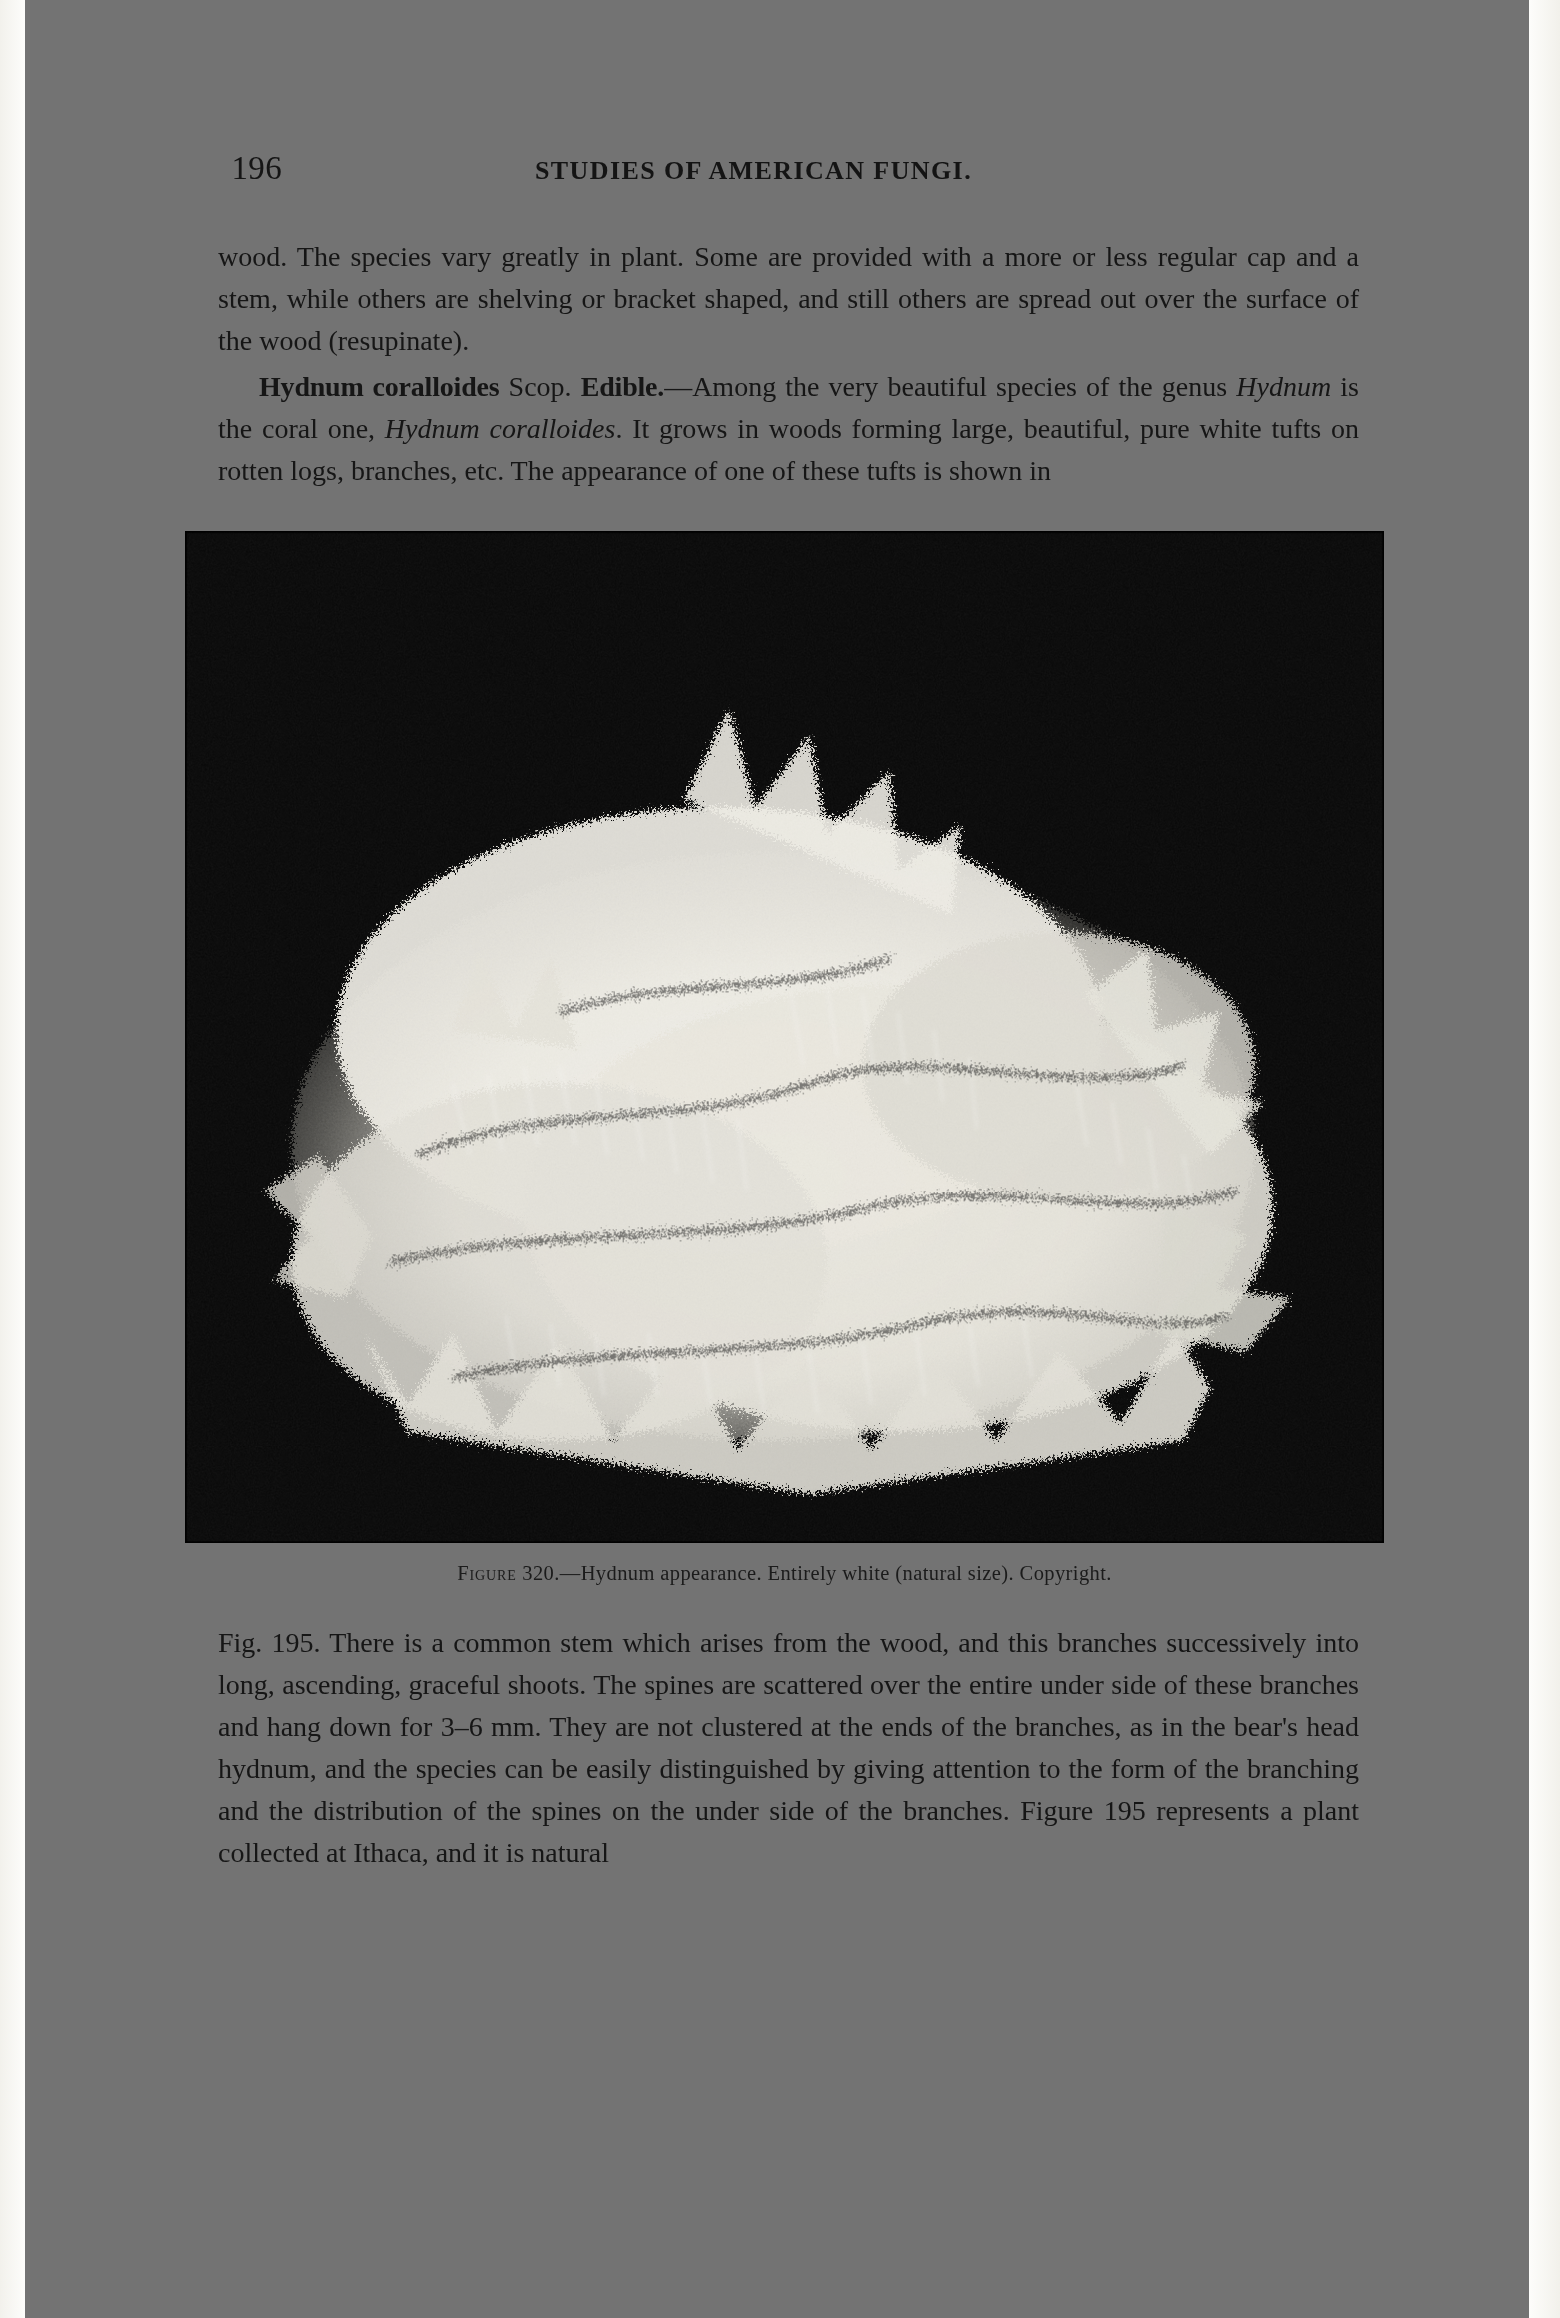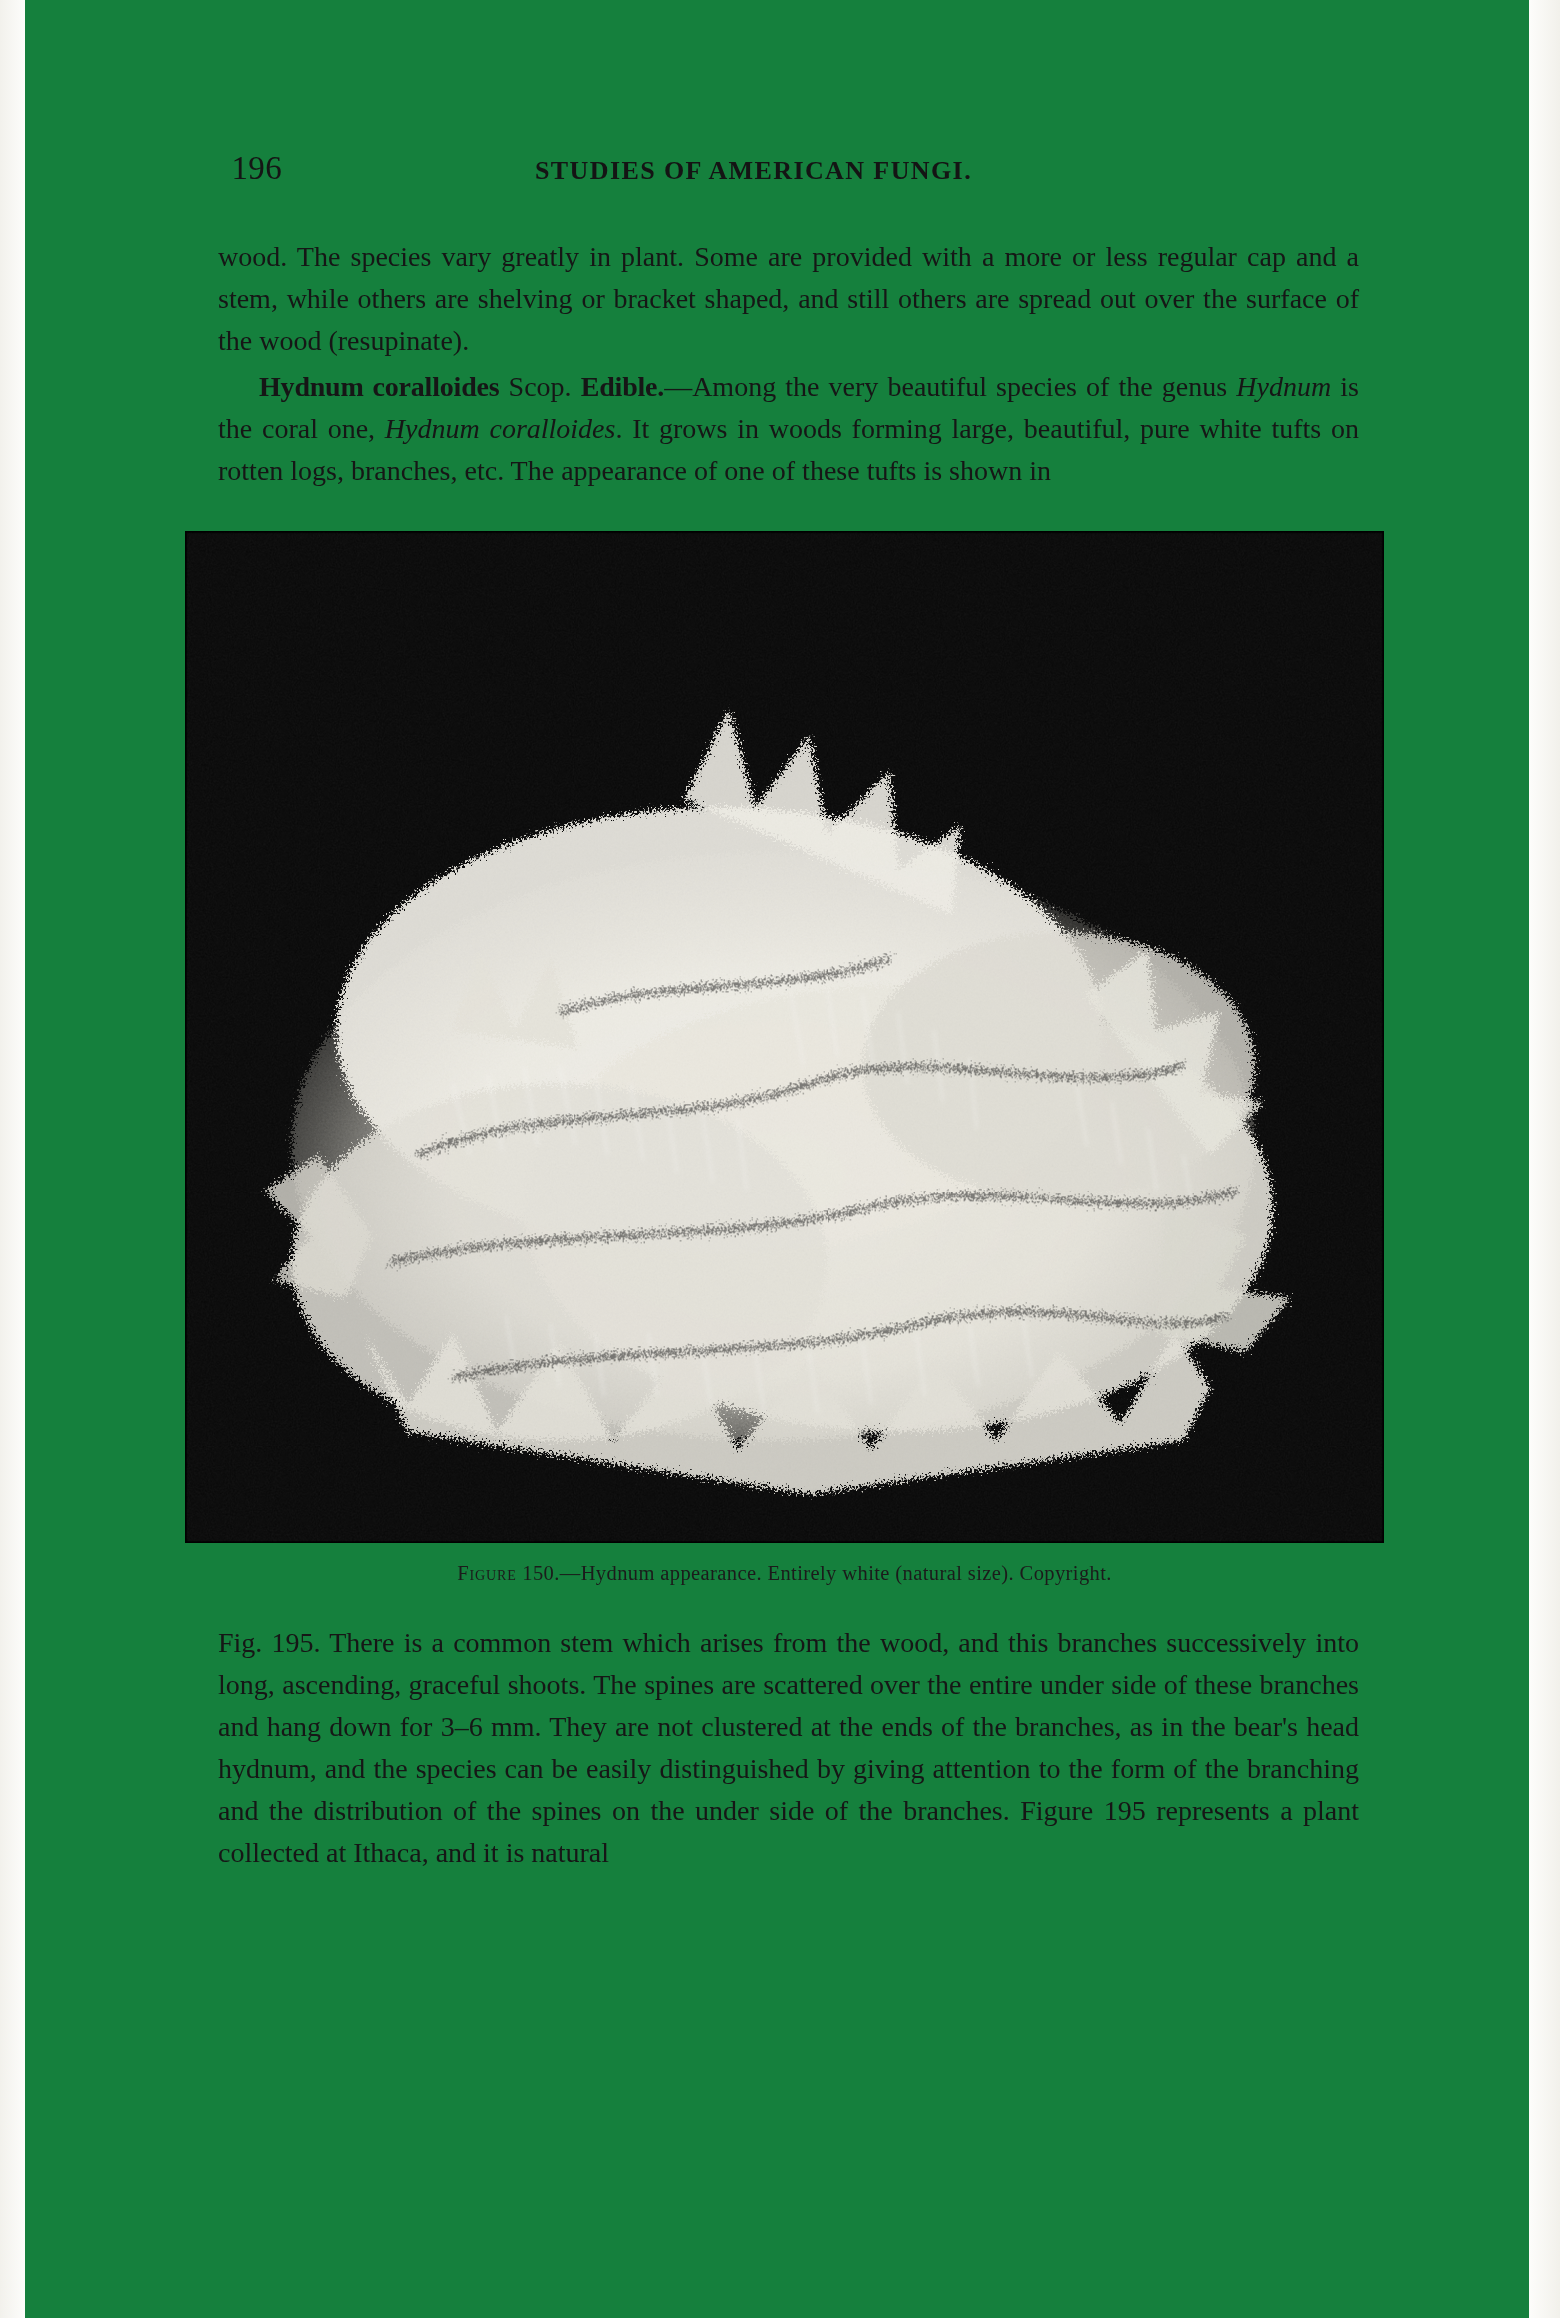--- a/index.html
+++ b/index.html
@@ -13,21 +13,21 @@
     font-family: "Liberation Serif", serif;
     color: #1a1a1a;
     position: relative;
     overflow: hidden;
   }
   .page {
     position: absolute;
     top: 0; left: 0;
     width: 1561px;
     height: 2319px;
-    background: #15803d;
+    background: #737373;
   }
   
   .scan-edge-left {
     position: absolute;
     left: 0; top: 0;
     width: 25px; height: 2319px;
     background: linear-gradient(to right, #f2f1ec, #fdfdfb);
   }
   .scan-edge-right {
     position: absolute;
@@ -199,21 +199,21 @@
             <path d="M260 700 C400 640, 560 670, 700 620 S980 640, 1120 600"></path>
             <path d="M230 820 C400 780, 600 800, 760 760 S1060 780, 1180 740"></path>
             <path d="M300 950 C480 910, 660 930, 820 890 S1080 910, 1170 880"></path>
             <path d="M420 540 C540 500, 680 520, 790 480"></path>
           </g>
 
           <rect x="0" y="0" width="1345" height="1135" filter="url(#grain)" opacity="0.22" fill="#ffffff"></rect>
           <rect x="0" y="0" width="1345" height="1135" fill="none" stroke="#000000" stroke-width="4"></rect>
         </svg>
       </div>
-      <div class="caption"><span class="smallcaps">Figure</span> <span>150.</span><span>—Hydnum appearance.   Entirely white (natural size).   Copyright.</span></div>
+      <div class="caption"><span class="smallcaps">Figure</span> <span>320.</span><span>—Hydnum appearance.   Entirely white (natural size).   Copyright.</span></div>
     </div>
 
     <div class="after-figure">
       <p class="para">Fig. 195.   There is a common stem which arises from the wood, and this branches successively into long, ascending, graceful shoots. The spines are scattered over the entire under side of these branches and hang down for 3–6 mm.   They are not clustered at the ends of the branches, as in the bear's head hydnum, and the species can be easily distinguished by giving attention to the form of the branching and the distribution of the spines on the under side of the branches. Figure 195 represents a plant collected at Ithaca, and it is natural</p>
     </div>
 
   </div>
 </div>
 
 

